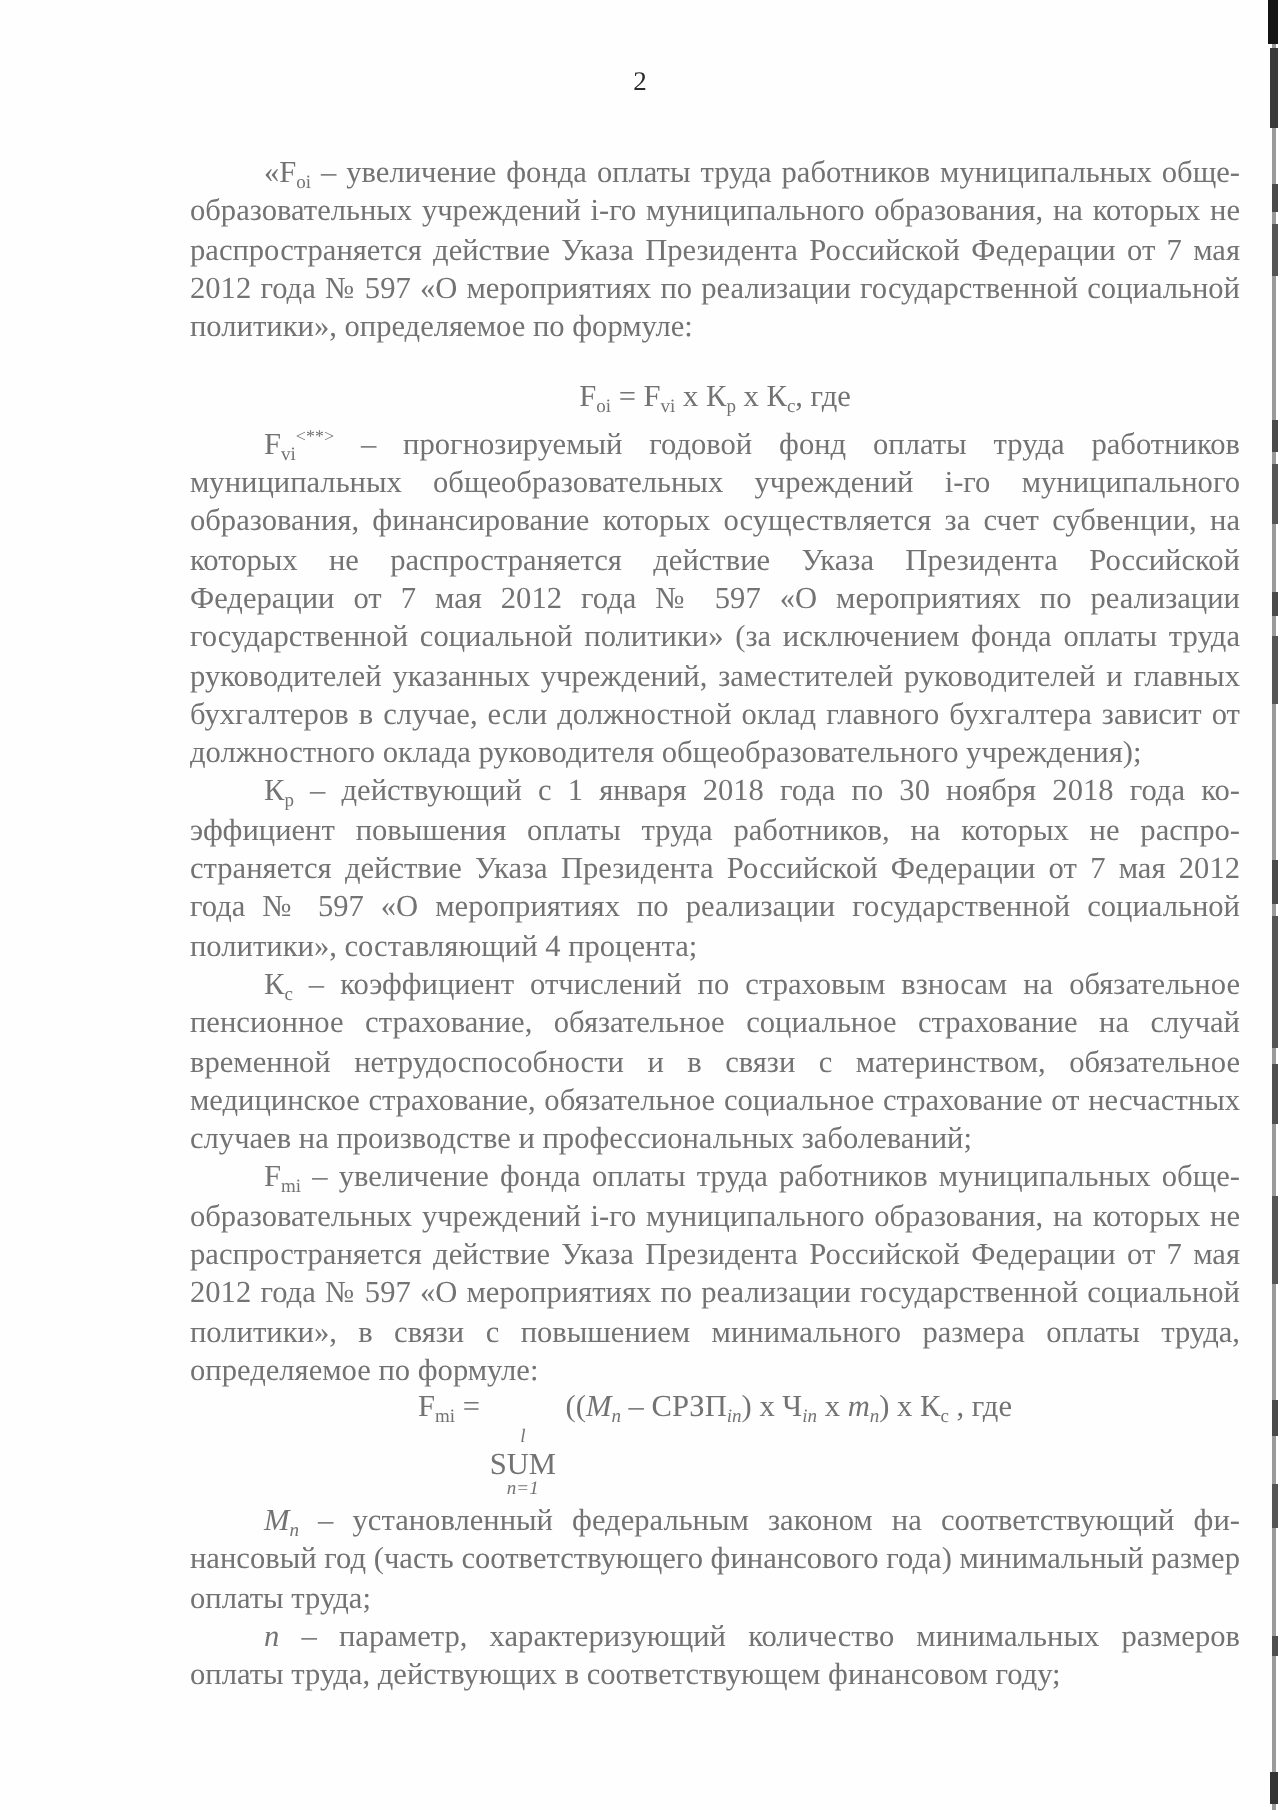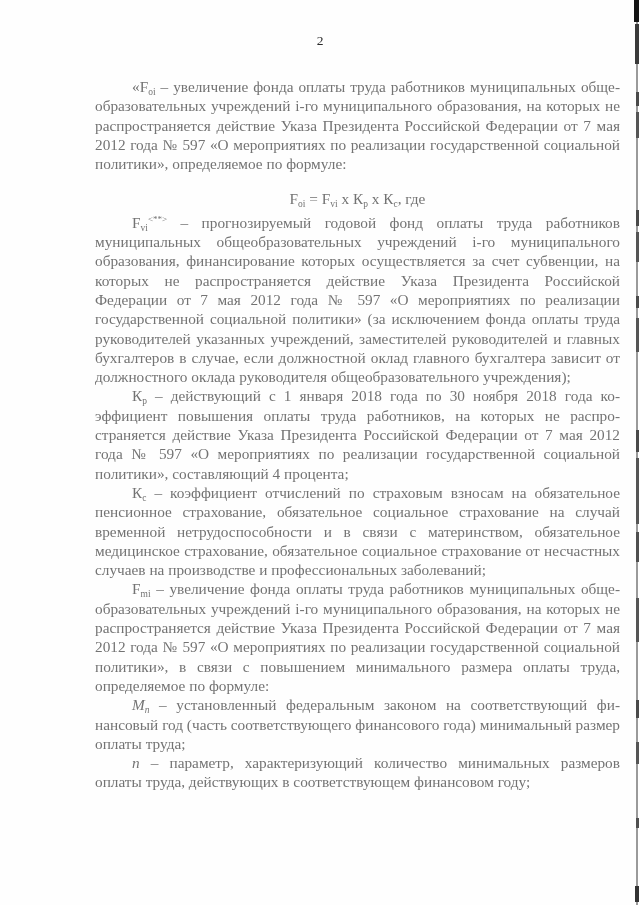--- a/index.html
+++ b/index.html
@@ -80,20 +80,25 @@
 
   <div class="page-number">2</div>
 
   <div class="text-block">
       <p class="para body">«F<sub>oi</sub> – увеличение фонда оплаты труда работников муниципальных обще­образовательных учреждений i-го муниципального образования, на которых не распространяется действие Указа Президента Российской Федерации от 7 мая 2012 года № 597 «О мероприятиях по реализации государственной социальной политики», определяемое по формуле:</p>
       <p class="para formula">F<sub>oi</sub> = F<sub>vi</sub> х К<sub>р</sub> х К<sub>с</sub>, где</p>
       <p class="para body">F<sub>vi</sub><sup>&lt;**&gt;</sup> – прогнозируемый годовой фонд оплаты труда работников муниципальных общеобразовательных учреждений i-го муниципального образования, финансирование которых осуществляется за счет субвенции, на которых не распространяется действие Указа Президента Российской Федерации от 7 мая 2012 года № 597 «О мероприятиях по реализации государственной социальной политики» (за исключением фонда оплаты труда руководителей указанных учреждений, заместителей руководителей и главных бухгалтеров в случае, если должностной оклад главного бухгал­тера зависит от должностного оклада руководителя общеобразовательного учреждения);</p>
       <p class="para body">К<sub>р</sub> – действующий с 1 января 2018 года по 30 ноября 2018 года ко­эффициент повышения оплаты труда работников, на которых не распро­страняется действие Указа Президента Российской Федерации от 7 мая 2012 года № 597 «О мероприятиях по реализации государственной соци­альной политики», составляющий 4 процента;</p>
       <p class="para body">К<sub>с</sub> – коэффициент отчислений по страховым взносам на обязатель­ное пенсионное страхование, обязательное социальное страхование на случай временной нетрудоспособности и в связи с материнством, обяза­тельное медицинское страхование, обязательное социальное страхование от несчастных случаев на производстве и профессиональных заболеваний;</p>
       <p class="para body">F<sub>mi</sub> – увеличение фонда оплаты труда работников муниципальных обще­образовательных учреждений i-го муниципального образования, на которых не распространяется действие Указа Президента Российской Федерации от 7 мая 2012 года № 597 «О мероприятиях по реализации государственной социальной политики», в связи с повышением минимального размера оплаты труда, определяемое по формуле:</p>
+      <p class="para formula2">F<sub>mi</sub> = <span class="sumstack">
+          <span class="lim">l</span>
+          <span class="op">SUM</span>
+          <span class="lim">n=1</span>
+        </span> ((<i>M</i><sub><i>n</i></sub> – СРЗП<sub><i>in</i></sub>) х Ч<sub><i>in</i></sub> х <i>m</i><sub><i>n</i></sub>) х К<sub>с</sub> , где</p>
       <p class="para body"><i>M</i><sub><i>n</i></sub> – установленный федеральным законом на соответствующий фи­нансовый год (часть соответствующего финансового года) минимальный размер оплаты труда;</p>
       <p class="para body"><i>n</i> – параметр, характеризующий количество минимальных размеров оплаты труда, действующих в соответствующем финансовом году;</p>
     </div>
 
   <div class="scan-edge">
     <div class="base"></div>
     <div class="dash" style="top:0;    height:22px; width:5px; background:#141414;"></div>
     <div class="dash" style="top:24px; height:40px; width:4px; background:#3a3a3a;"></div>
     <div class="dash" style="top:92px;  height:14px; width:3px;"></div>
     <div class="dash" style="top:112px; height:26px; width:3px; background:#555;"></div>

